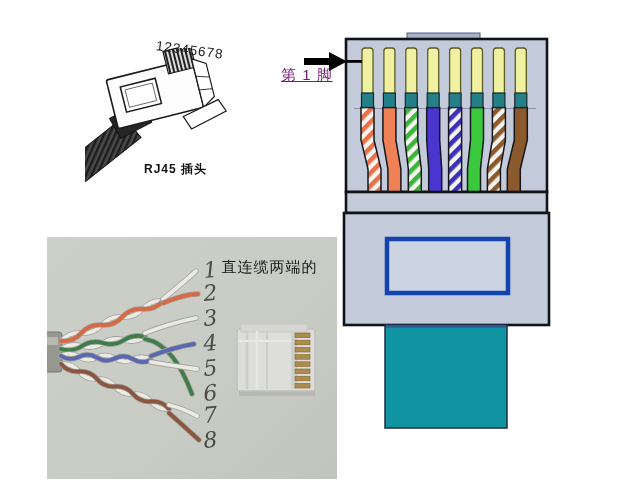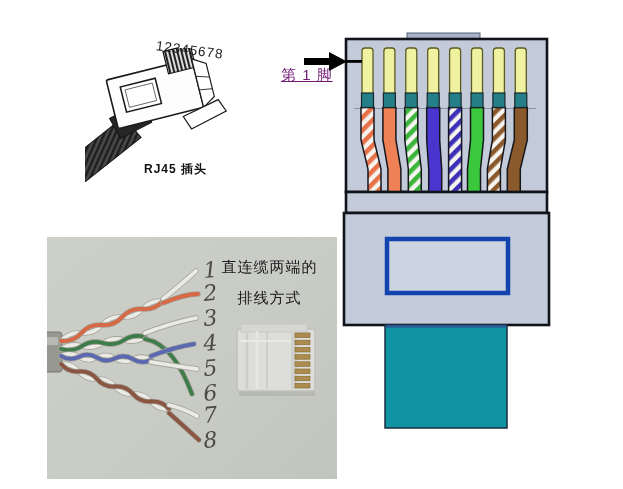--- a/index.html
+++ b/index.html
@@ -201,15 +201,14 @@
           <rect x="248" y="117.6" width="15" height="4.6" fill="#ab8c4e" stroke="#816428" stroke-width="0.6"></rect>
           <rect x="248" y="124.8" width="15" height="4.6" fill="#ab8c4e" stroke="#816428" stroke-width="0.6"></rect>
           <rect x="248" y="132" width="15" height="4.6" fill="#ab8c4e" stroke="#816428" stroke-width="0.6"></rect>
           <rect x="248" y="139.2" width="15" height="4.6" fill="#ab8c4e" stroke="#816428" stroke-width="0.6"></rect>
           <rect x="248" y="146.4" width="15" height="4.6" fill="#ab8c4e" stroke="#816428" stroke-width="0.6"></rect>
         </g>
     </g>
   </svg>
   <div class="abs" id="photo-caption">
     <div>直连缆两端的</div>
-    <div>排线方式</div>
   </div>
 </div>
 
 </body></html>

